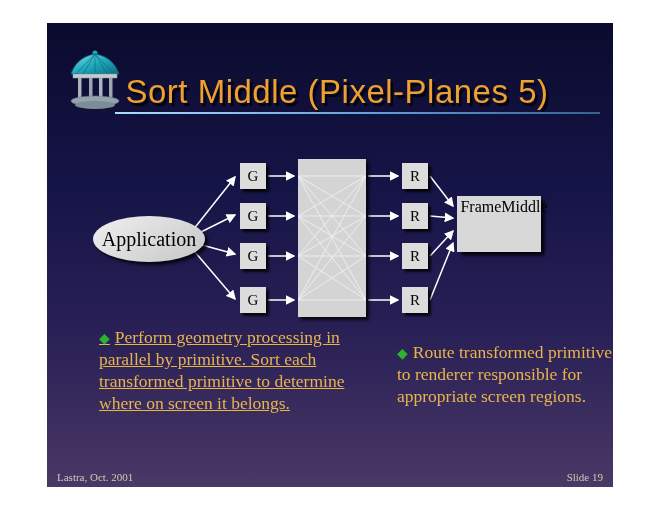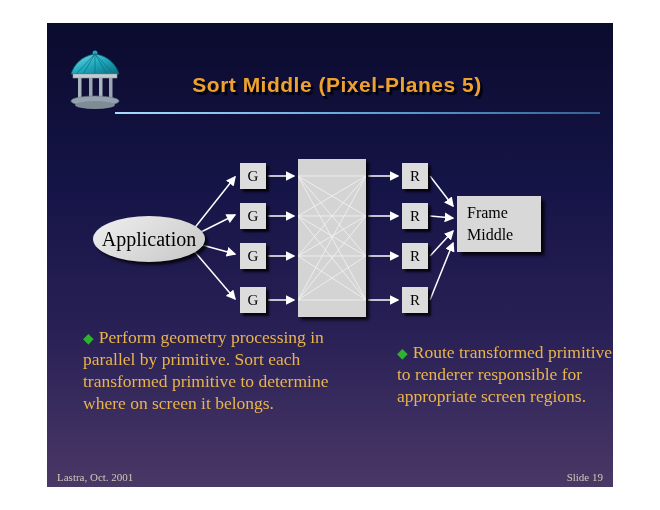--- a/index.html
+++ b/index.html
@@ -22,22 +22,22 @@
     overflow: hidden;
   }
   
   .logo {
     position: absolute; left: 22px; top: 26px; width: 52px; height: 62px;
   }
   .title {
     position: absolute; left: 60px; top: 50px; width: 460px;
     text-align: center;
     font-family: "Liberation Sans", sans-serif;
-    font-weight: bold;
-    font-size: 21px;
+    font-weight: normal;
+    font-size: 33px;
     color: #EFA12F;
     text-shadow: 2.5px 2.5px 1px rgba(0,0,10,0.9);
     letter-spacing: 0.5px;
   }
   .title-rule {
     position: absolute; left: 68px; right: 13px; top: 89px; height: 2px;
     background: linear-gradient(to right, #aadcff 0%, #5e9fd6 55%, #35618f 100%);
   }
   
   .diagram-svg { position: absolute; inset: 0; z-index: 1; pointer-events: none; }
@@ -70,35 +70,35 @@
     box-shadow: 3px 3px 3px rgba(0,0,0,0.8);
   }
   .crossbar svg { display: block; width: 100%; height: 100%; }
   .framebuffer {
     position: absolute; z-index: 2;
     left: 410px; top: 173px; width: 84px; height: 56px;
     background: #d8d8d8;
     box-shadow: 3.5px 3.5px 3px rgba(0,0,0,0.85);
     font-size: 16px;
     line-height: 1.35;
-    display: flex; flex-direction: column; justify-content: center;
+    display: flex; flex-direction: row; justify-content: center;
     padding-left: 10px;
     color: #000;
     font-family: "Liberation Serif", serif;
   }
   
   .bullet {
     position: absolute; z-index: 2;
     color: #E9B44C;
     font-size: 17.5px;
     line-height: 1.26;
     font-family: "Liberation Serif", serif;
   }
   .bullet .marker { color: #2DB32D; font-size: 14px; padding-right: 5px; }
-  .bullet-left  { left: 36px;  top: 303px; width: 260px; }
+  .bullet-left  { left: 52px;  top: 303px; width: 260px; text-decoration: underline; }
   .bullet-right { left: 350px; top: 318px; width: 224px; }
   
   .footer {
     position: absolute; bottom: 4px; z-index: 2;
     font-size: 11px;
     color: #cfc9b6;
     font-family: "Liberation Serif", serif;
   }
   .footer-left { left: 10px; }
   .footer-right { right: 10px; }

